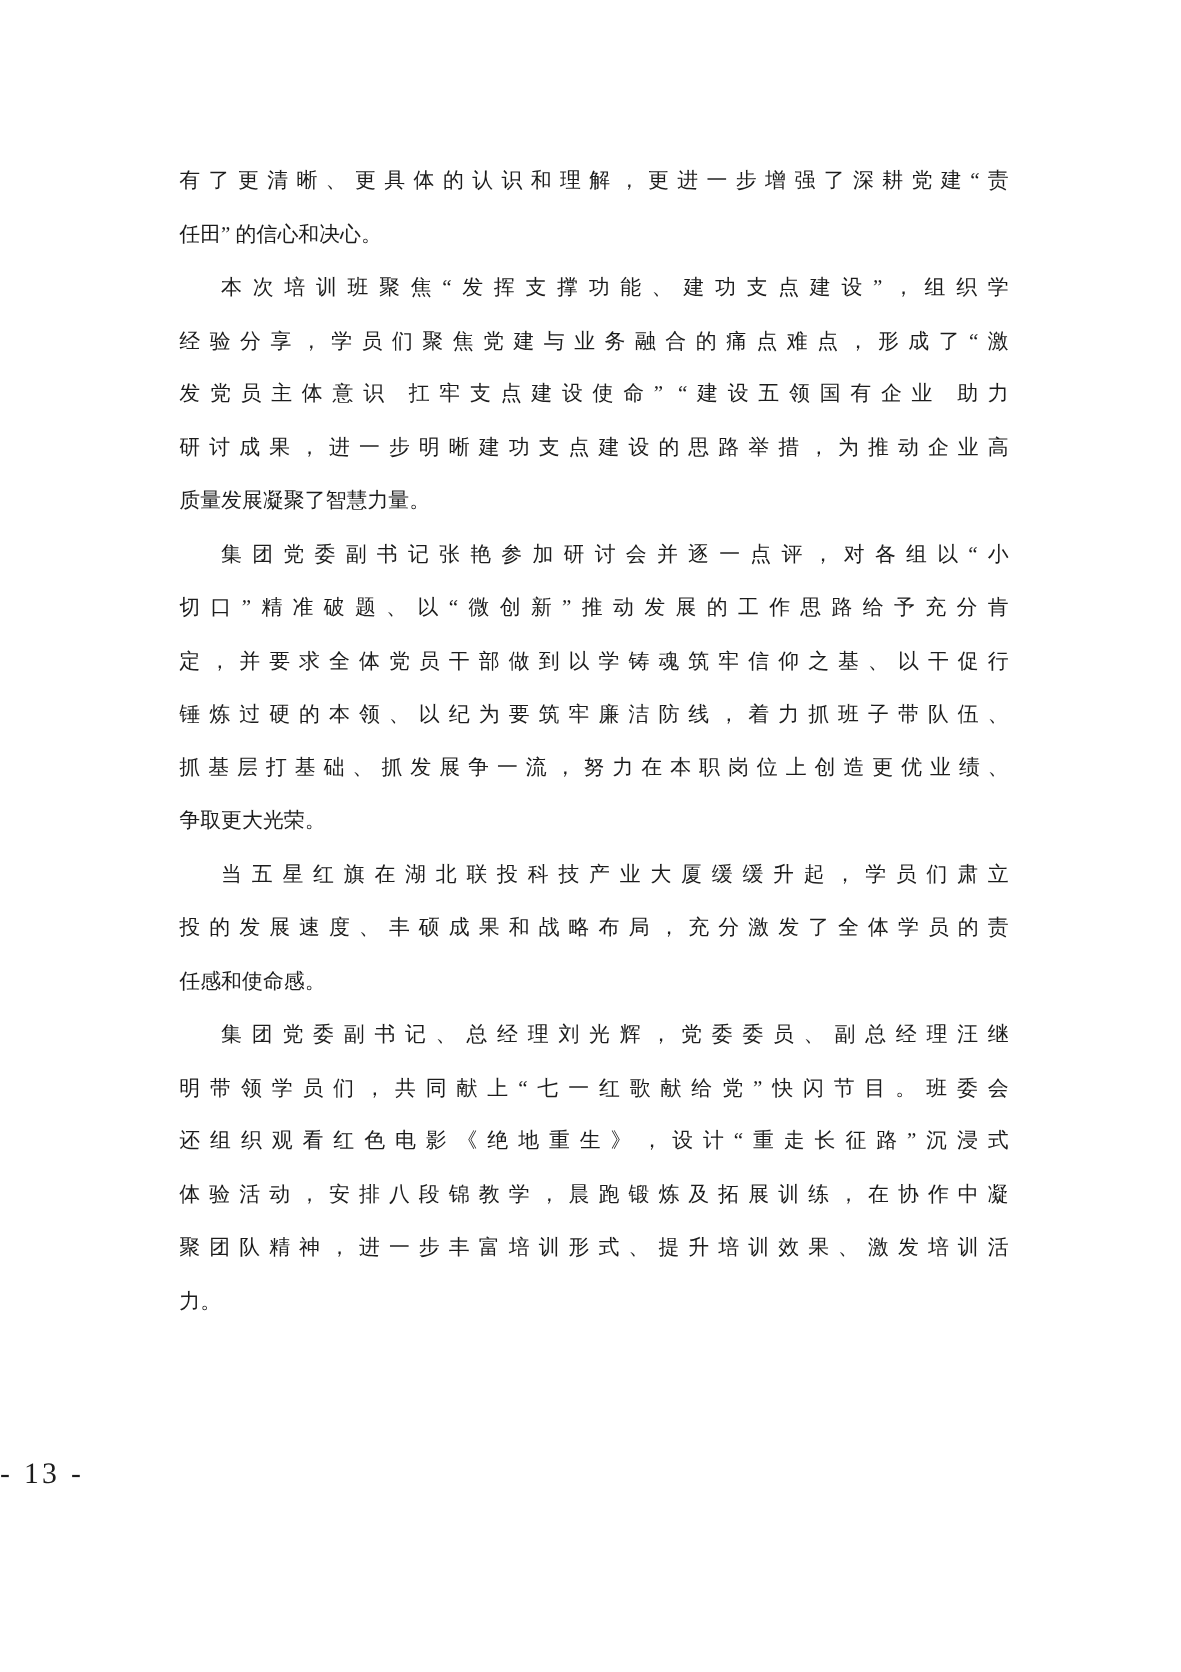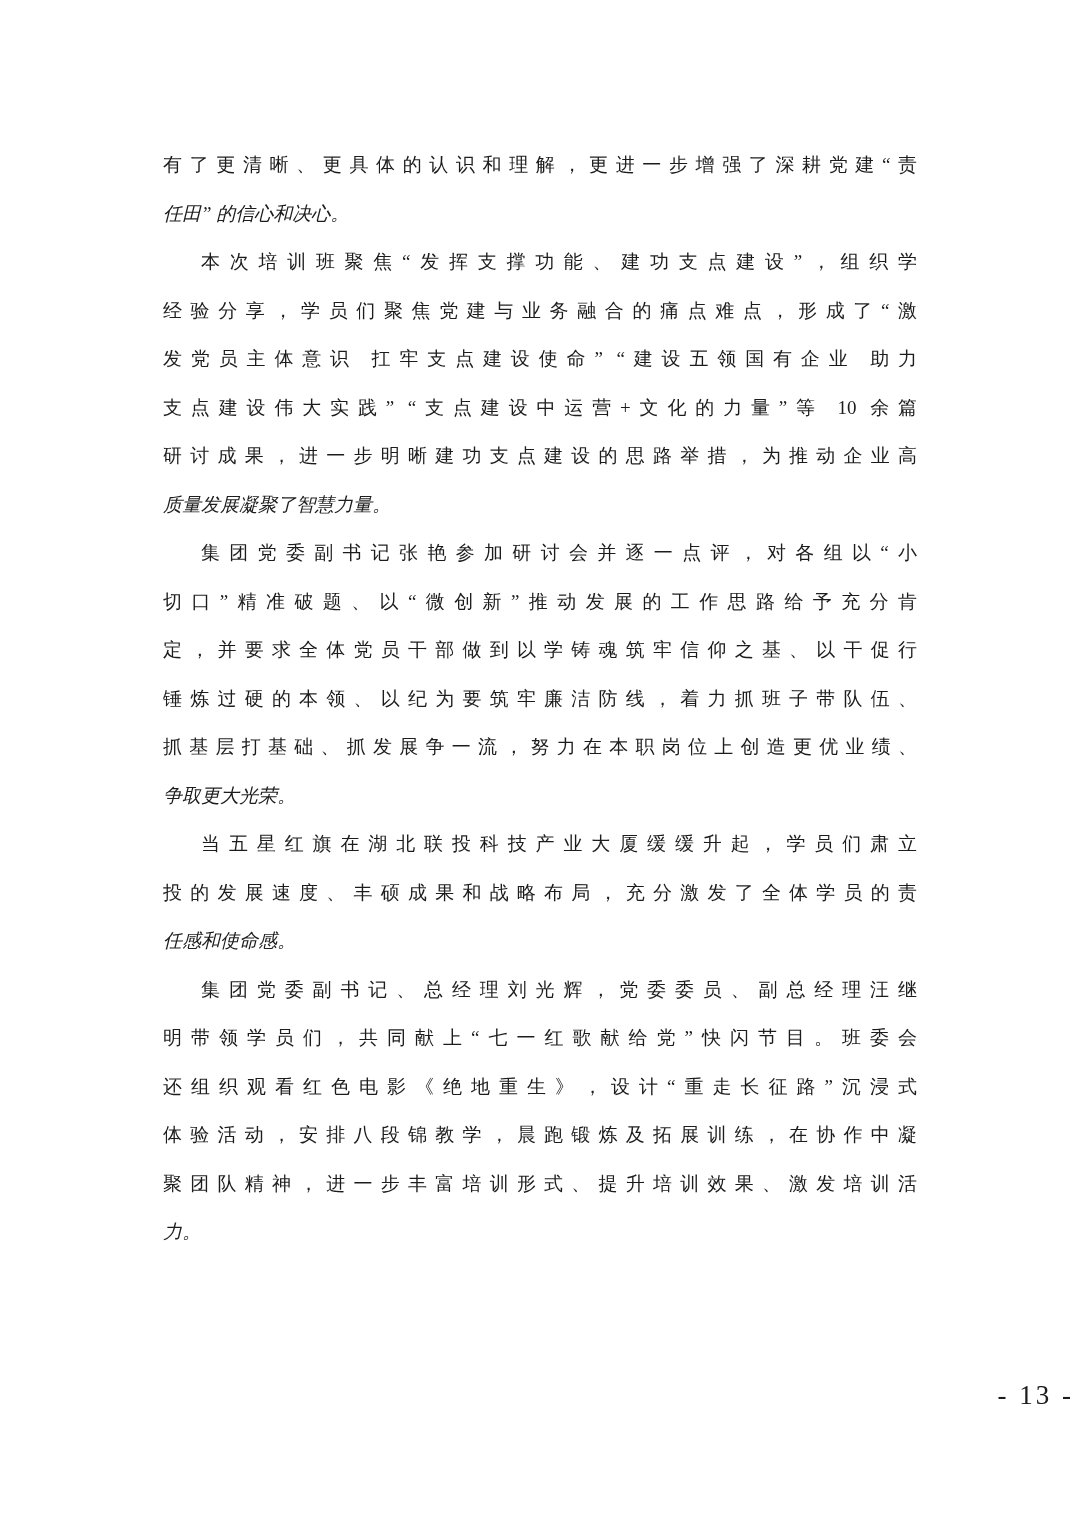--- a/index.html
+++ b/index.html
@@ -36,49 +36,47 @@
     line-height: 48.5px;
     text-align: justify;
     text-align-last: justify;
     overflow: hidden;
   }
   .line.indent {
     text-indent: 2em;
   }
   .line.plast {
     text-align-last: left;
-    font-style: italic;
   }
   .footer {
     position: absolute;
     left: 0;
-    top: 1380px;
+    top: 1324px;
     width: 100%;
-    text-align: right;
+    text-align: left;
   }
   .page-number {
     font-size: 27px;
     letter-spacing: 3px;
     color: #1c1c1c;
   }
 </style>
 </head>
 <body>
 
 <div class="page">
   <div class="doc-body" id="doc-body">
       <div class="paragraph">
         <div class="line">有了更清晰、更具体的认识和理解，更进一步增强了深耕党建“责</div>
         <div class="line plast">任田” 的信心和决心。</div>
       </div>
       <div class="paragraph">
         <div class="line indent">本次培训班聚焦“发挥支撑功能、建功支点建设”，组织学</div>
         <div class="line">经验分享，学员们聚焦党建与业务融合的痛点难点，形成了“激</div>
         <div class="line">发党员主体意识 扛牢支点建设使命” “建设五领国有企业 助力</div>
-        <div class="line">支点建设伟大实践” “支点建设中运营+文化的力量”等 10 余篇</div>
         <div class="line">研讨成果，进一步明晰建功支点建设的思路举措，为推动企业高</div>
         <div class="line plast">质量发展凝聚了智慧力量。</div>
       </div>
       <div class="paragraph">
         <div class="line indent">集团党委副书记张艳参加研讨会并逐一点评，对各组以“小</div>
         <div class="line">切口”精准破题、以“微创新”推动发展的工作思路给予充分肯</div>
         <div class="line">定，并要求全体党员干部做到以学铸魂筑牢信仰之基、以干促行</div>
         <div class="line">锤炼过硬的本领、以纪为要筑牢廉洁防线，着力抓班子带队伍、</div>
         <div class="line">抓基层打基础、抓发展争一流，努力在本职岗位上创造更优业绩、</div>
         <div class="line plast">争取更大光荣。</div>

